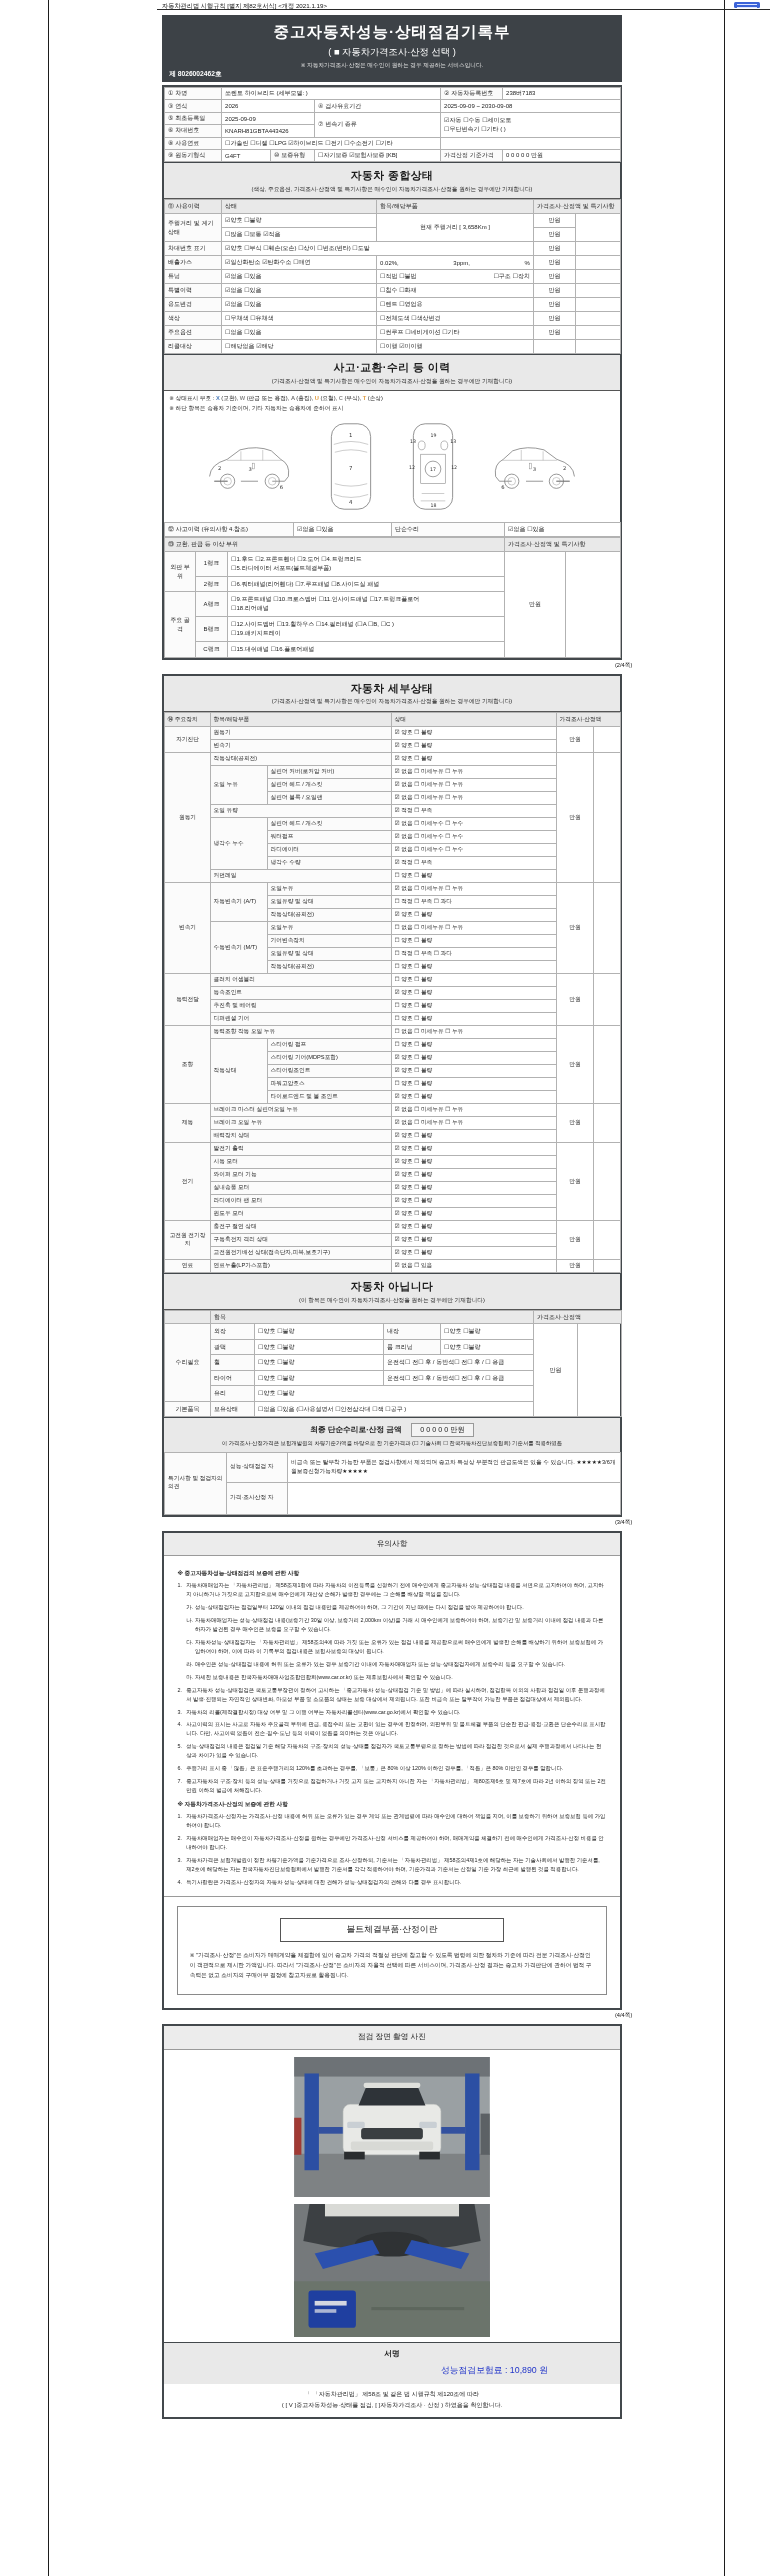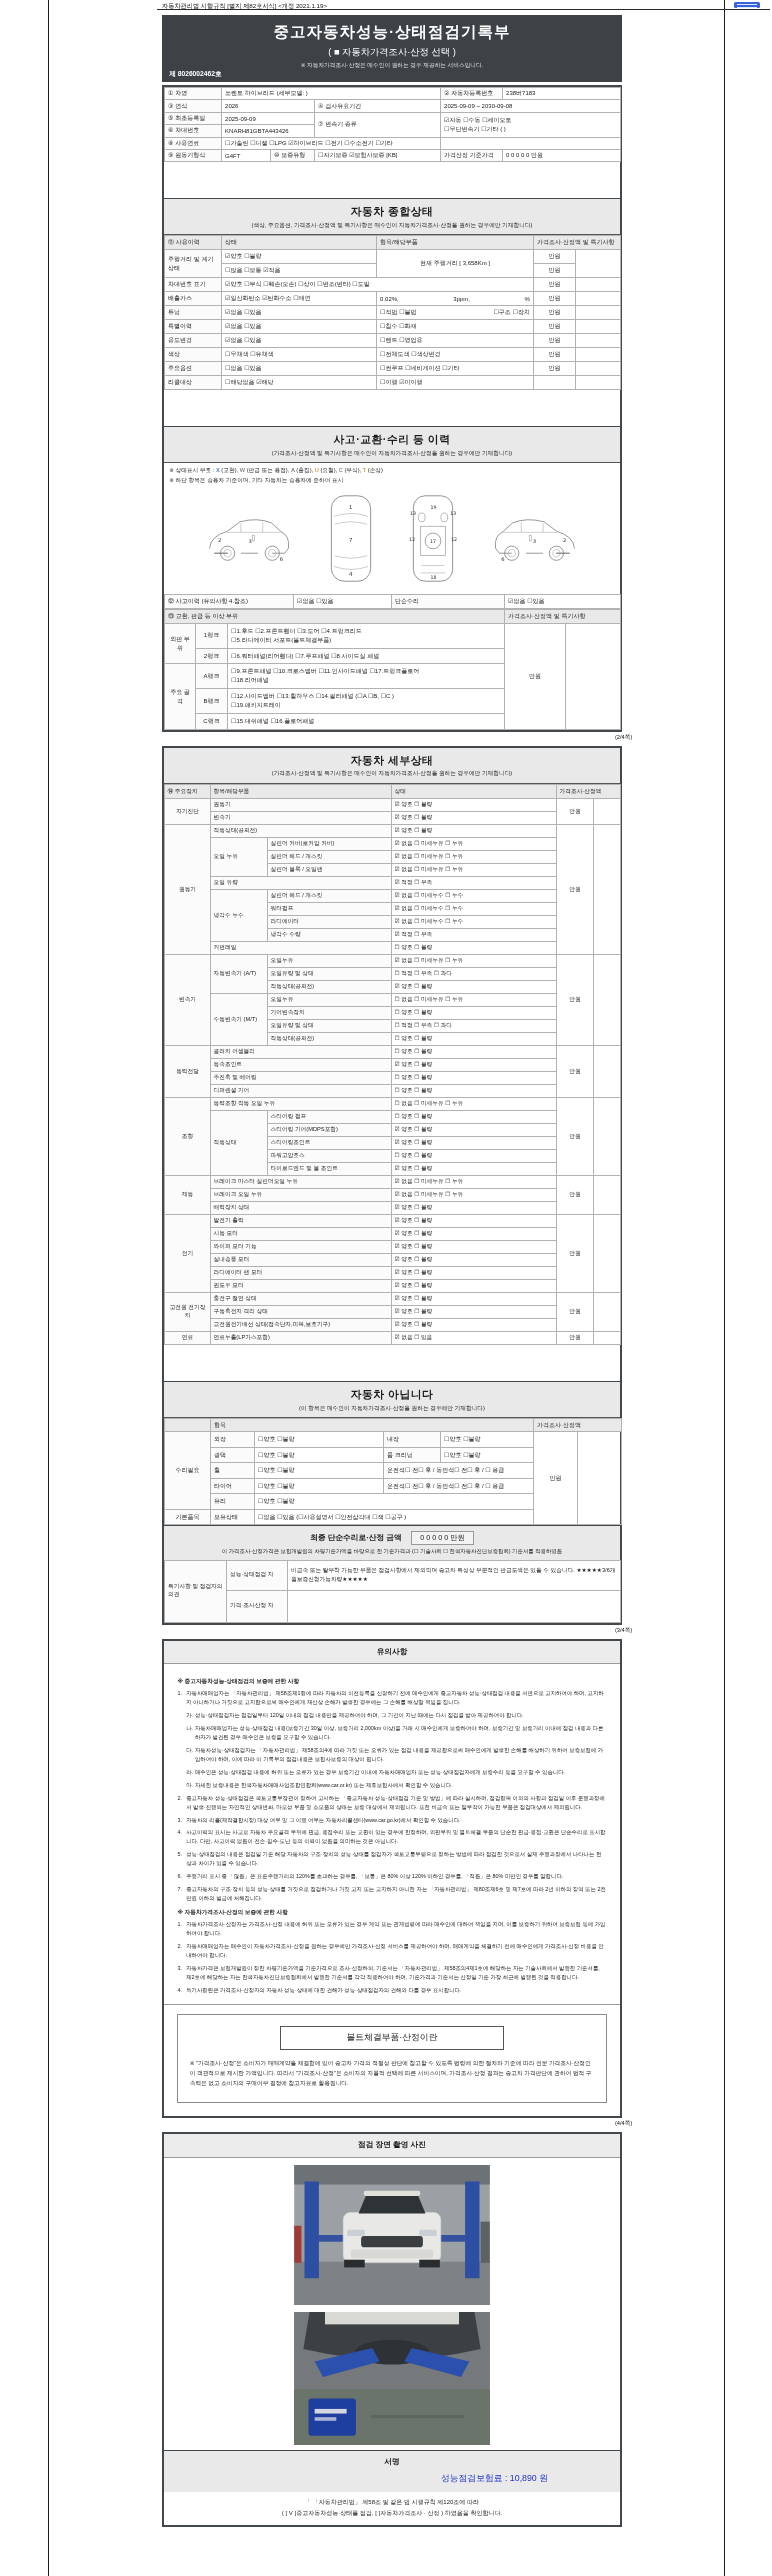--- a/index.html
+++ b/index.html
@@ -15,21 +15,21 @@
   .darkbox{margin-top:3.6px;background:#3d4247;color:#fff;text-align:center;position:relative;
            padding:7.2px 0 12.4px 0;}
   .darkbox .t1{font-size:15.5px;font-weight:bold;letter-spacing:1px;}
   .darkbox .t2{font-size:9.3px;margin-top:3.1px;}
   .darkbox .t3{font-size:5.7px;color:#e3e3e3;margin-top:2.6px;}
   .docno{position:absolute;left:7.2px;bottom:2.6px;font-size:6.7px;font-weight:bold;}
   .block{border:2.1px solid #43484c;margin-top:3.1px;background:#fff;}
   .sec-head{background:#e9e9e9;text-align:center;padding:5.7px 0 4.6px 0;border-bottom:1px solid #555;}
   .sec-head .st{font-size:10.8px;font-weight:bold;letter-spacing:0.5px;}
   .sec-head .ss{font-size:5.7px;margin-top:2.6px;color:#222;}
-  .sep{border-top:1.5px solid #43484c;margin-top:36px;}
+  .sep{border-top:1.5px solid #43484c;}
   table.t{border-collapse:collapse;width:100%;table-layout:fixed;}
   table.t td{border:0.5px solid #b2b2b2;font-size:6px;padding:0.5px 3.1px;overflow:hidden;}
   tr.gh td{background:#e9e9e9;font-size:6px;}
   .c{text-align:center;} .lbl{background:#fbfbfb;}
   table.basic tr{height:12.4px;}
   table.overall tr{height:14px;}
   table.rank td{font-size:6px;}
   .legendwrap{padding:3.1px 5.2px 2.1px 5.2px;font-size:5.7px;line-height:1.7;}
   .diagrams{display:flex;justify-content:center;align-items:center;gap:28px;padding:3.1px 0 8.2px 0;}
   .flex-split{display:flex;justify-content:space-between;}
@@ -39,21 +39,21 @@
   .c-price,.c-notes{text-align:center;}
   table.etc tr{height:15.5px;}
   .finalbox{background:#e9e9e9;border-top:1.5px solid #43484c;text-align:center;padding:4.1px 0 4.6px 0;}
   .finalbox .fl{font-size:7.7px;font-weight:bold;}
   .amount-box{display:inline-block;border:0.5px solid #999;background:#f3f3f3;padding:1px 8.2px;
               font-size:7.2px;margin-left:7.2px;vertical-align:middle;}
   .finalbox .fn{font-size:5.4px;margin-top:3.6px;}
   table.remarks td{font-size:5.7px;}
   table.remarks .op{line-height:1.6;}
   .marker{font-size:5.7px;text-align:right;margin:2.1px -10.3px 4.1px 0;color:#111;}
-  .noticehead{background:#ececec;text-align:center;font-size:7.7px;font-weight:bold;
+  .noticehead{background:#ececec;text-align:center;font-size:7.7px;font-weight:normal;
               padding:6.2px 0;border-bottom:0.5px solid #9a9a9a;}
   .noticebody{padding:8.2px 13.4px 5.2px 13.4px;}
   .nh{font-size:5.7px;font-weight:bold;margin:5.2px 0 3.1px 0;}
   .ni{font-size:5.4px;line-height:1.7;margin:3.6px 0;position:relative;padding-left:8.8px;}
   .ni .no{position:absolute;left:0;top:0;}
   .ni.sub{padding-left:17.5px;} .ni.sub .no{left:8.8px;}
   .pibox{margin:9.3px 13.4px 13.4px 13.4px;border:0.5px solid #8a8a8a;padding:10.3px 11.3px 12.4px 11.3px;}
   .pititle{width:222px;margin:0 auto;border:1px solid #555;text-align:center;font-size:8.8px;
            padding:5.2px 0;}
   .pitext{font-size:5.7px;line-height:1.75;margin-top:9.3px;}

